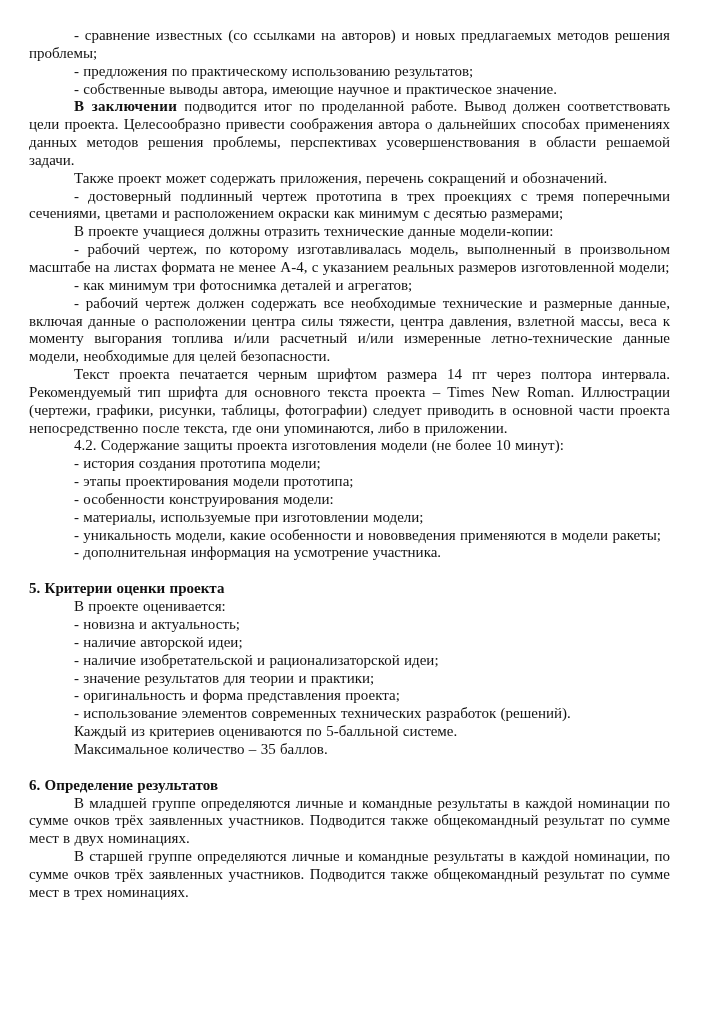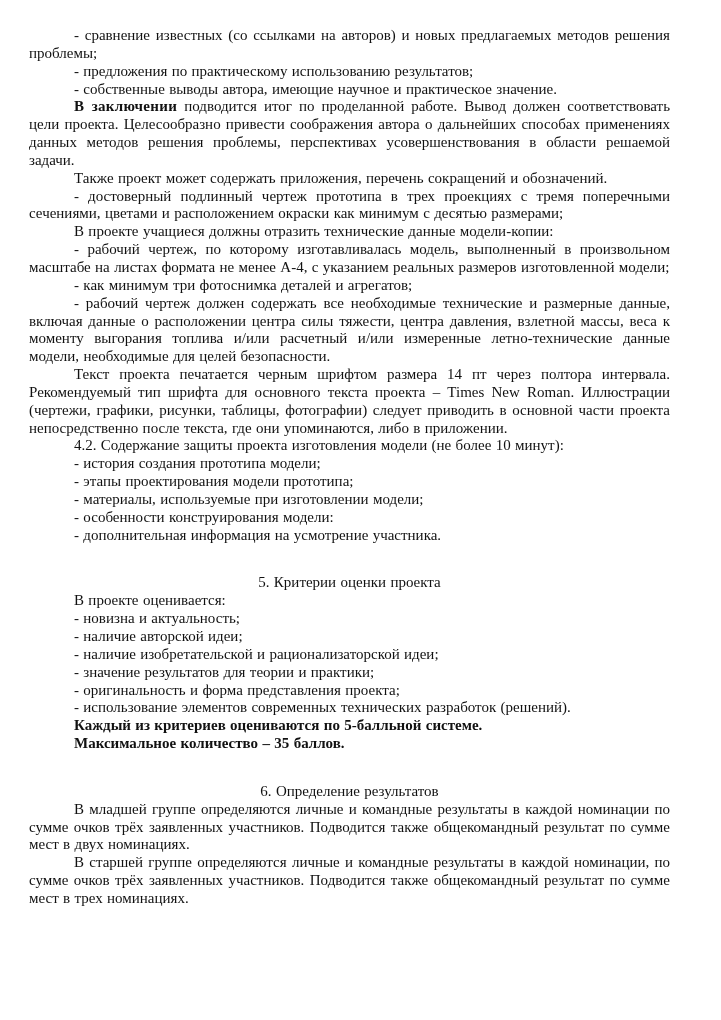--- a/index.html
+++ b/index.html
@@ -24,27 +24,27 @@
   .doc p {
     margin: 0;
     font-size: 15px;
     line-height: 17.85px;
     text-align: justify;
     text-indent: 45px;
     word-spacing: 0.04em;
     color: #111111;
   }
   .doc p.heading {
-    text-align: center;
+    text-align: left;
     text-indent: 0;
-    font-weight: normal;
-    margin-top: 30px;
+    font-weight: bold;
+    margin-top: 18px;
   }
   .doc p.bold {
-    font-weight: bold;
+    font-weight: normal;
   }
   .doc p b {
     font-weight: bold;
     letter-spacing: 0.02em;
     margin-top: 48px;
   }
 </style>
 </head>
 <body>
 
@@ -57,22 +57,23 @@
       <p class="body">Также проект может содержать приложения, перечень сокращений и обозначений.</p>
       <p class="body">- достоверный подлинный чертеж прототипа в трех проекциях с тремя поперечными сечениями, цветами и расположением окраски как минимум с десятью размерами;</p>
       <p class="body">В проекте учащиеся должны отразить технические данные модели-копии:</p>
       <p class="body">- рабочий чертеж, по которому изготавливалась модель, выполненный в произвольном масштабе на листах формата не менее А-4, с указанием реальных размеров изготовленной модели;</p>
       <p class="body">- как минимум три фотоснимка деталей и агрегатов;</p>
       <p class="body">- рабочий чертеж должен содержать все необходимые технические и размерные данные, включая данные о расположении центра силы тяжести, центра давления, взлетной массы, веса к моменту выгорания топлива и/или расчетный и/или измеренные летно-технические данные модели, необходимые для целей безопасности.</p>
       <p class="body">Текст проекта печатается черным шрифтом размера 14 пт через полтора интервала. Рекомендуемый тип шрифта для основного текста проекта – Times New Roman. Иллюстрации (чертежи, графики, рисунки, таблицы, фотографии) следует приводить в основной части проекта непосредственно после текста, где они упоминаются, либо в приложении.</p>
       <p class="body">4.2. Содержание защиты проекта изготовления модели (не более 10 минут):</p>
       <p class="body">- история создания прототипа модели;</p>
       <p class="body">- этапы проектирования модели прототипа;</p>
+      <p class="body">- особенности конструирования модели:</p>
       <p class="body">- материалы, используемые при изготовлении модели;</p>
-      <p class="body">- особенности конструирования модели:</p>
+      <p class="body">- уникальность модели, какие особенности и нововведения применяются в модели ракеты;</p>
       <p class="body">- дополнительная информация на усмотрение участника.</p>
       <p class="heading">5. Критерии оценки проекта</p>
       <p class="body">В проекте оценивается:</p>
       <p class="body">- новизна и актуальность;</p>
       <p class="body">- наличие авторской идеи;</p>
       <p class="body">- наличие изобретательской и рационализаторской идеи;</p>
       <p class="body">- значение результатов для теории и практики;</p>
       <p class="body">- оригинальность и форма представления проекта;</p>
       <p class="body">- использование элементов современных технических разработок (решений).</p>
       <p class="bold">Каждый из критериев оцениваются по 5-балльной системе.</p>

